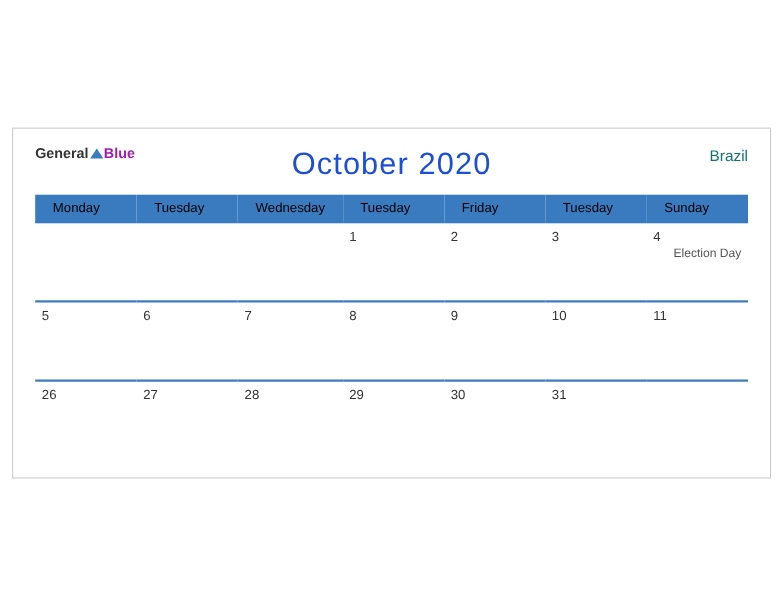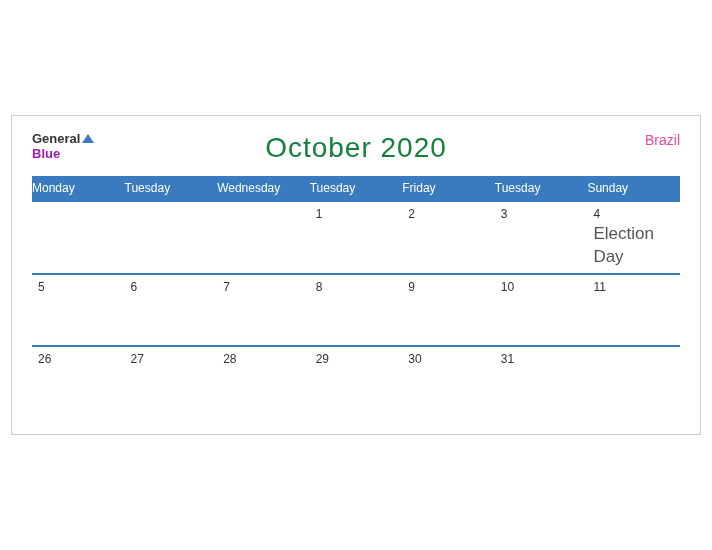--- a/index.html
+++ b/index.html
@@ -21,29 +21,29 @@
     .calendar-header {
       display: flex;
       align-items: center;
       justify-content: center;
       position: relative;
       margin-bottom: 12px;
     }
     .calendar-title {
       font-size: 28px;
       font-weight: normal;
-      color: #15803d;
+      color: #1d4ed8;
       letter-spacing: 1px;
     }
     .brand-logo {
       position: absolute;
       left: 0;
       top: 0;
       display: flex;
-      flex-direction: column;
+      flex-direction: row;
       line-height: 1.1;
     }
     .brand-general {
       font-size: 13px;
       font-weight: bold;
       color: #333;
     }
     .brand-blue {
       font-size: 13px;
       font-weight: bold;
@@ -59,32 +59,32 @@
       margin-left: 2px;
       vertical-align: middle;
       position: relative;
       top: -1px;
     }
     .country-label {
       position: absolute;
       right: 0;
       top: 0;
       font-size: 14px;
-      color: #ec4899;
+      color: #0f766e;
     }
     .calendar-grid {
       width: 100%;
       border-collapse: collapse;
     }
     .calendar-grid thead tr th {
       background-color: #3a7abf;
-      color: #ffffff;
+      color: #000000;
       font-size: 12px;
       font-weight: normal;
-      padding: 5px 0;
+      padding: 5px 16px;
       text-align: left;
       border: none;
     }
     .calendar-grid tbody tr {
       border-top: 2px solid #3a7abf;
     }
     .calendar-grid tbody tr td {
       width: calc(100% / 7);
       vertical-align: top;
       padding: 5px 6px;
@@ -94,24 +94,25 @@
       border: none;
       background: #fff;
     }
     .day-number {
       font-size: 12px;
       color: #333;
       display: block;
       margin-bottom: 2px;
     }
     .event-text {
-      font-size: 17px;
+      font-size: 11px;
       color: #555;
       display: block;
       line-height: 1.3;
+      text-align: right;
     }
     .empty-cell {
       background: #fff;
     }
   </style>
 </head>
 <body>
 
 <div class="calendar-wrapper">
   <div class="calendar-header">

